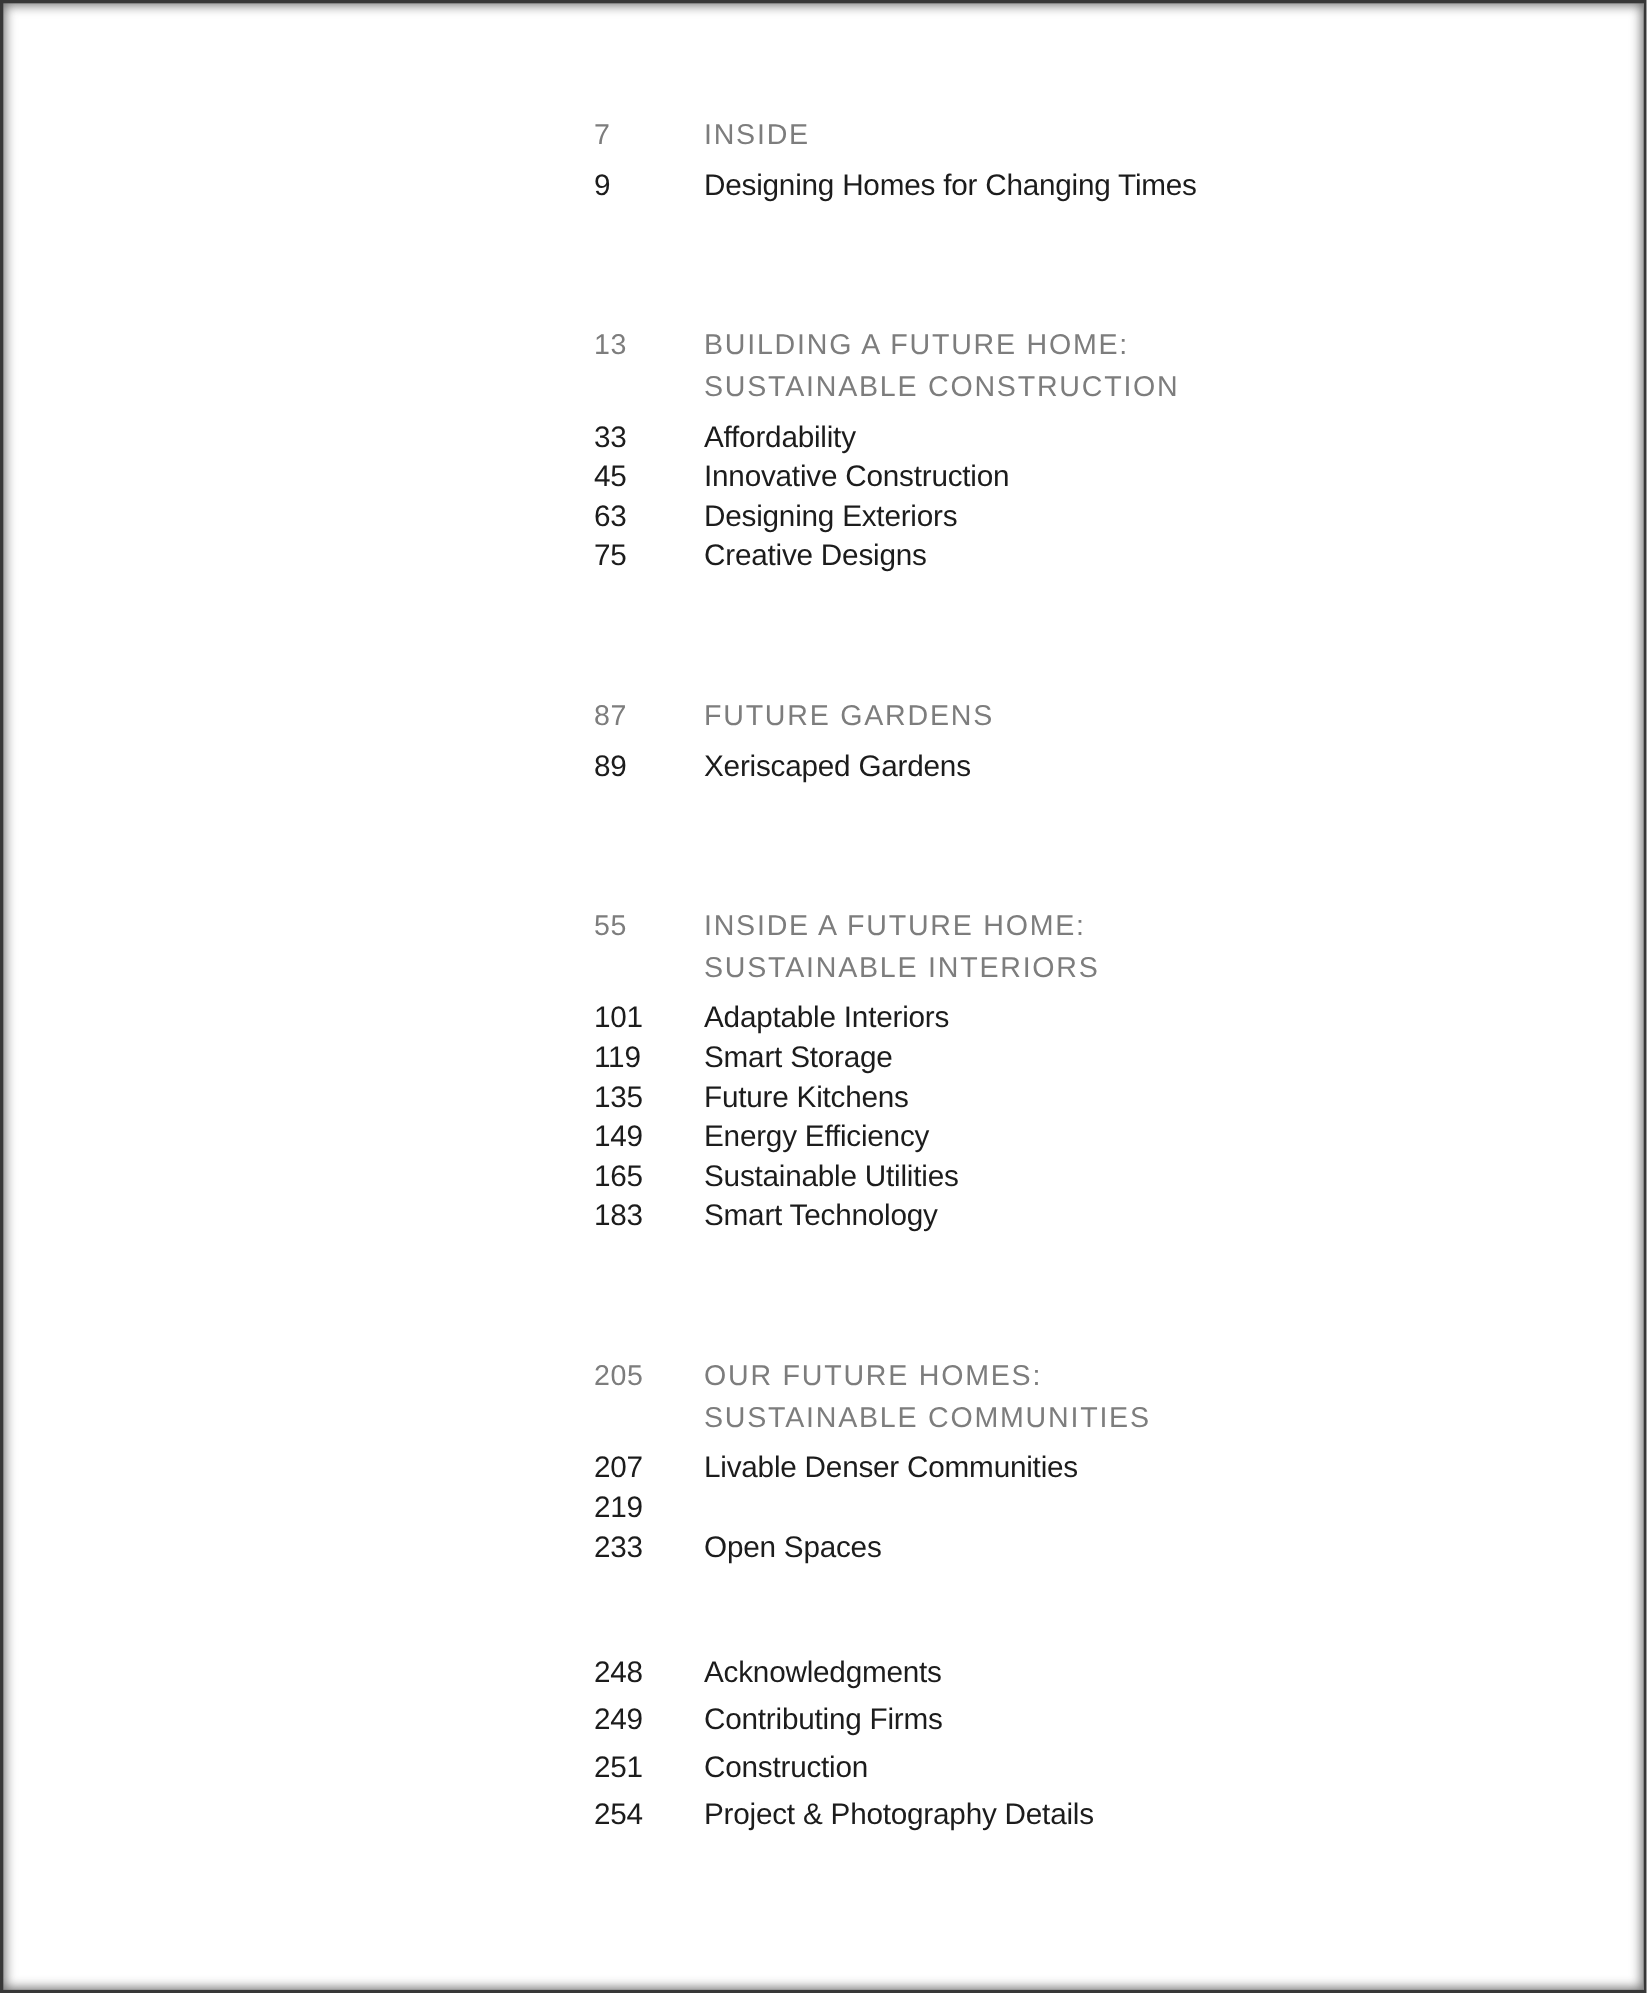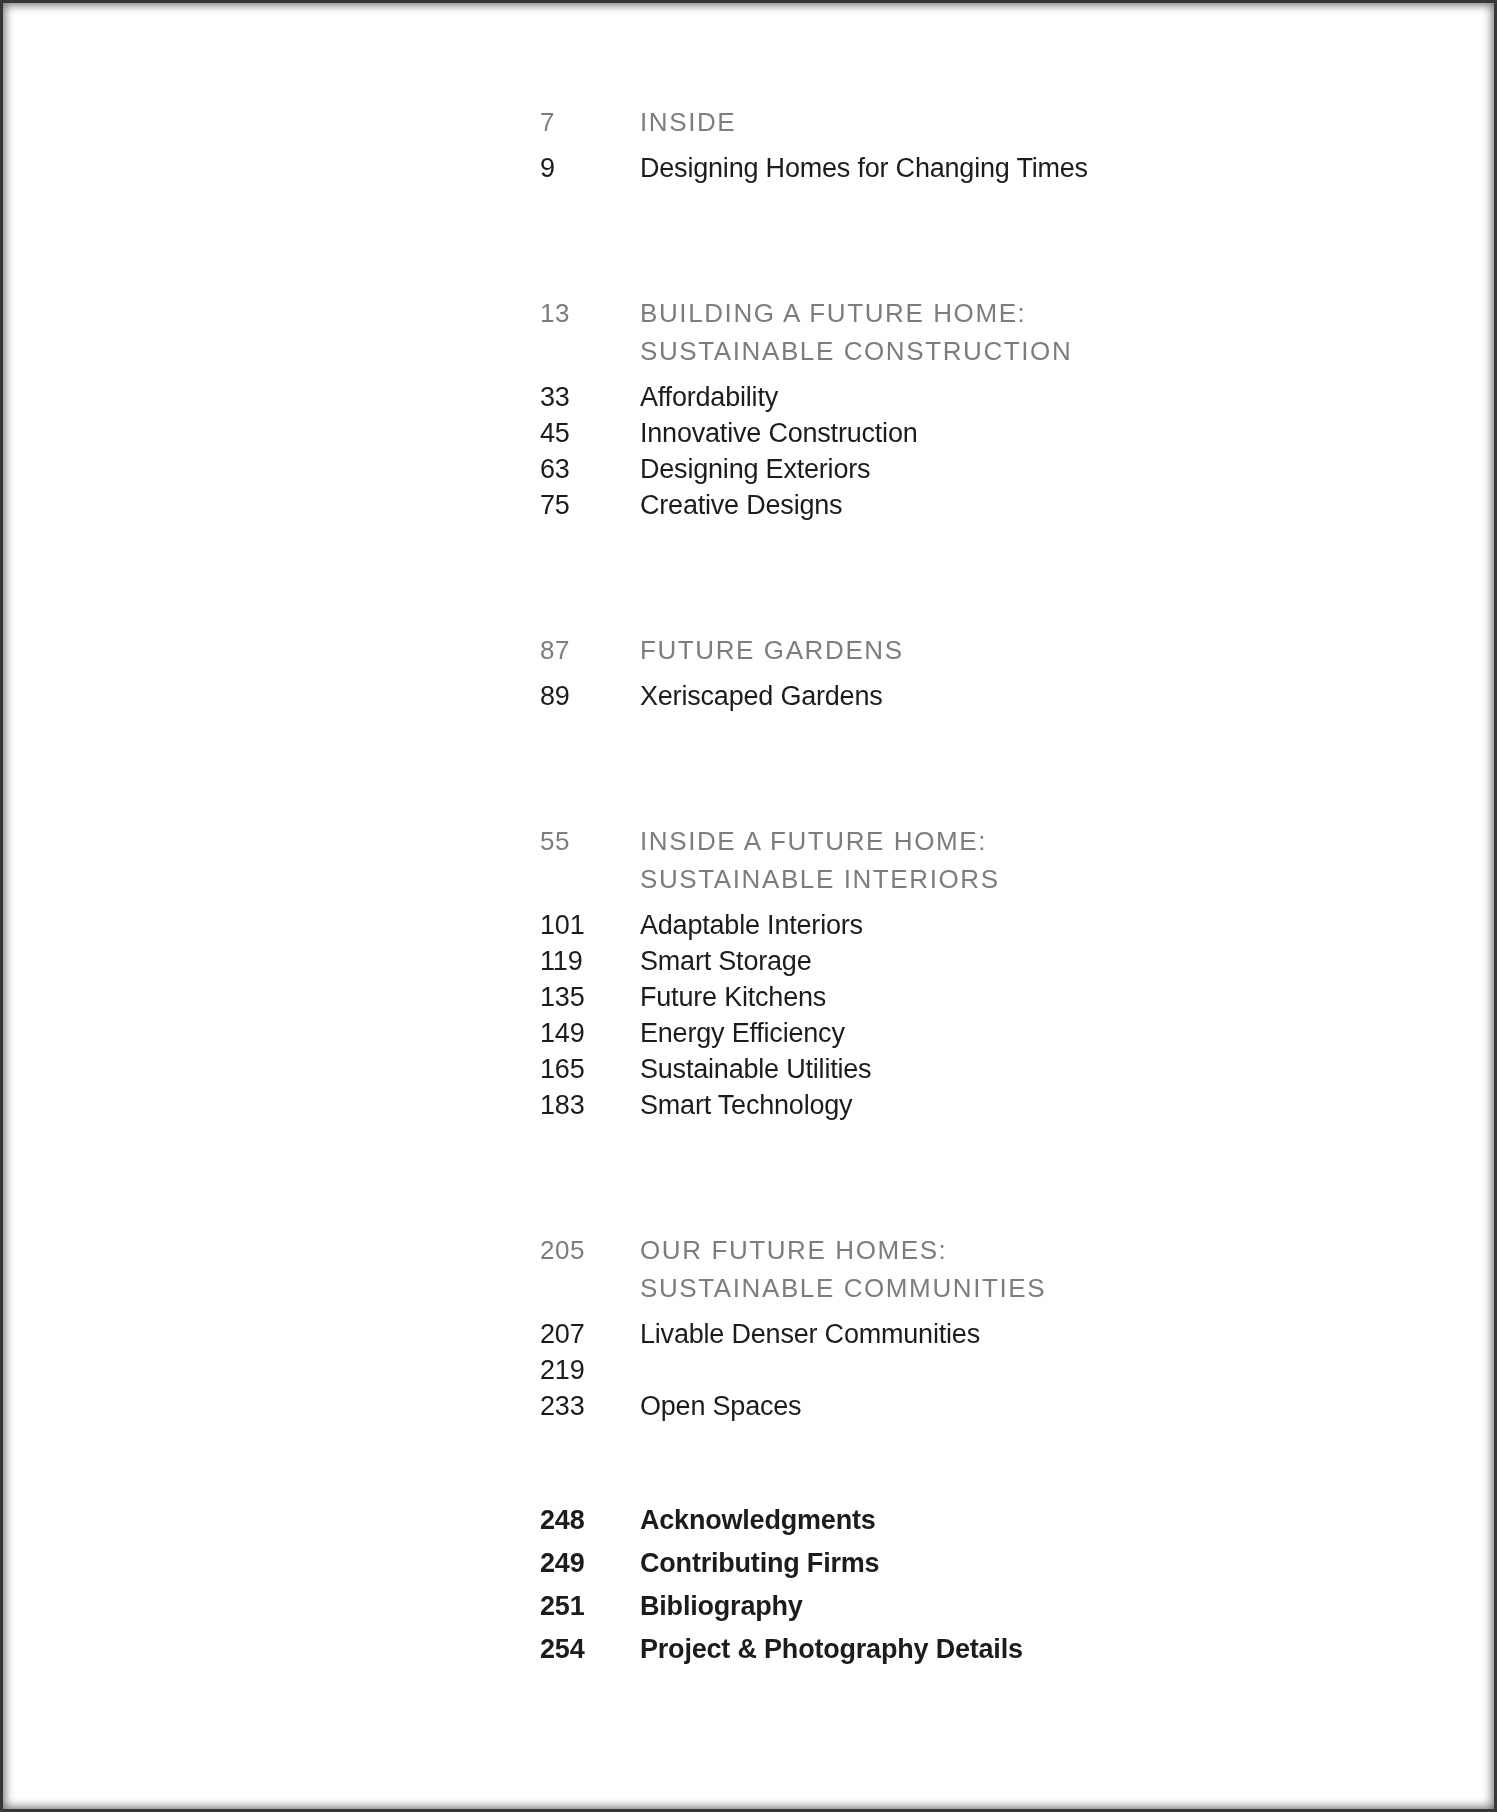--- a/index.html
+++ b/index.html
@@ -39,21 +39,21 @@
   .heading-row .num { letter-spacing: 0.5px; }
   .heading-lines span { display: block; }
   .entries { margin-top: 9px; }
   .entry-row {
     color: #1c1c1c;
     font-size: 27px;
     line-height: 36px;
     letter-spacing: -0.2px;
   }
   .back-matter { margin-top: 75px; }
-  .back-matter .entry-row { line-height: 43px; font-weight: bold; }
+  .back-matter .entry-row { line-height: 43px; }
 </style>
 </head>
 <body>
 
 <div class="page">
   <div class="toc">
 
     <div class="section first">
       <div class="row heading-row">
         <div class="num">7</div>
@@ -175,21 +175,21 @@
       <div class="row entry-row">
         <div class="num">248</div>
         <div class="title">Acknowledgments</div>
       </div>
       <div class="row entry-row">
         <div class="num">249</div>
         <div class="title">Contributing Firms</div>
       </div>
       <div class="row entry-row">
         <div class="num">251</div>
-        <div class="title">Bibliography</div>
+        <div class="title">Construction</div>
       </div>
       <div class="row entry-row">
         <div class="num">254</div>
         <div class="title">Project &amp; Photography Details</div>
       </div>
     </div>
 
   </div>
 </div>
 

